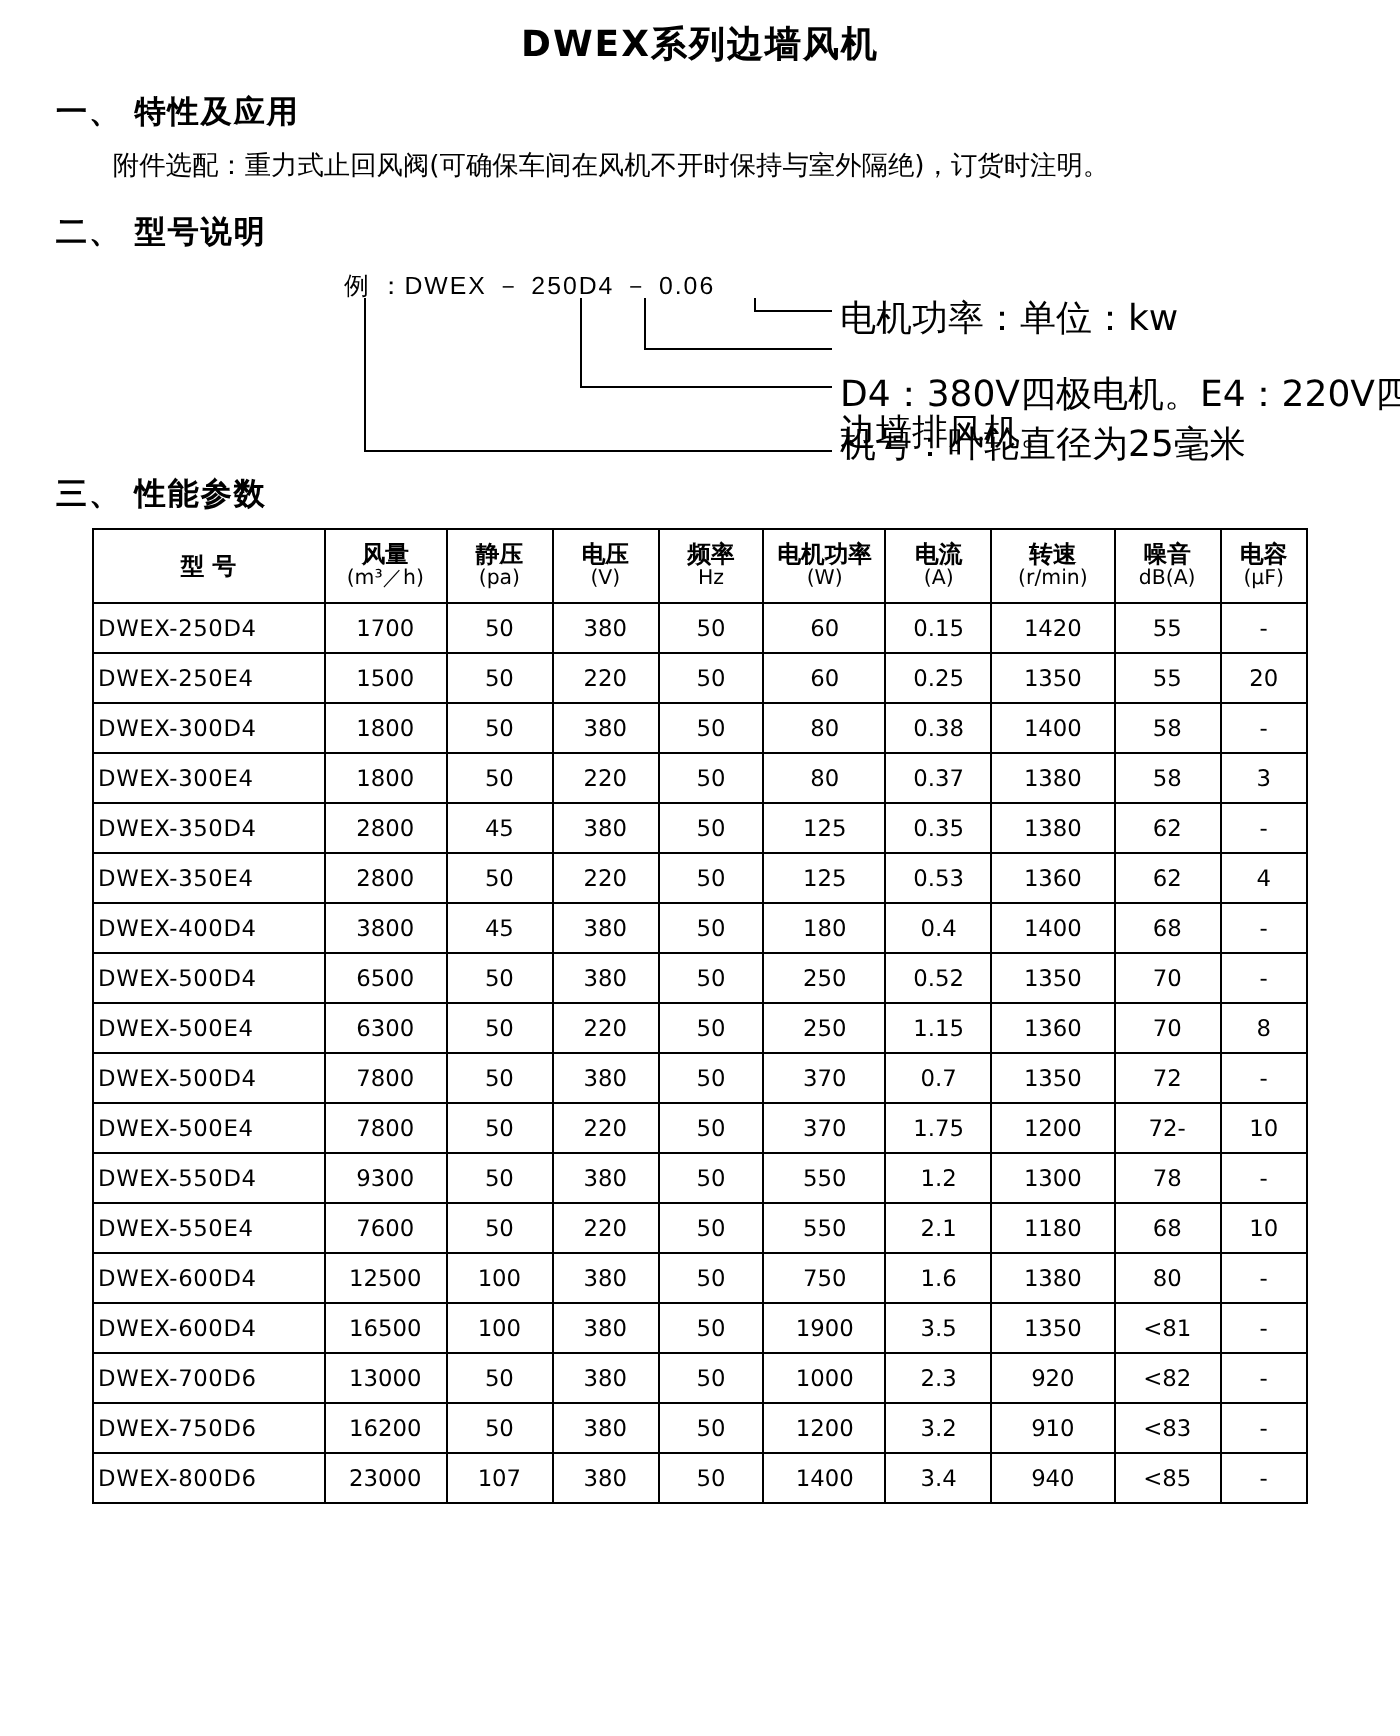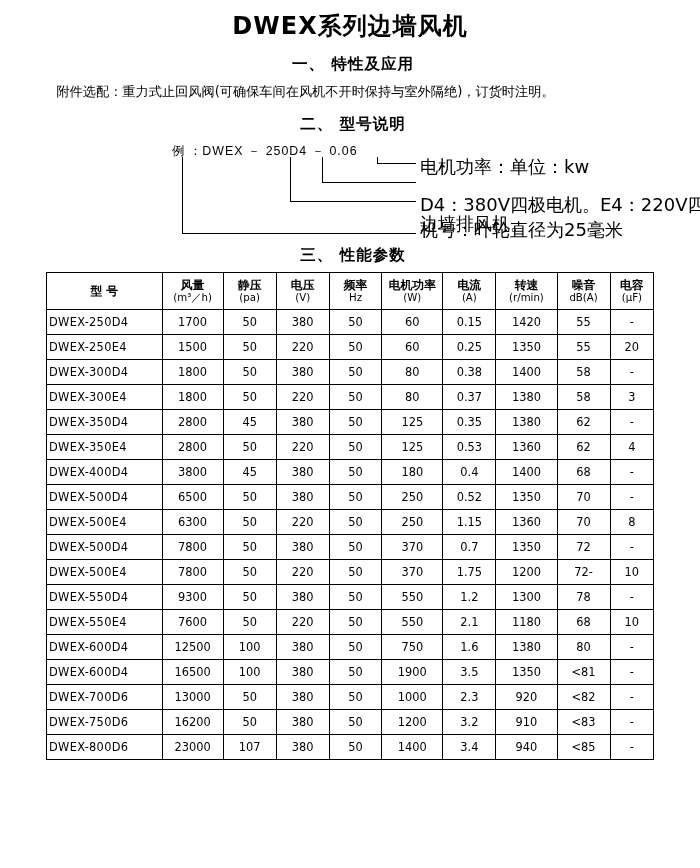--- a/index.html
+++ b/index.html
@@ -17,32 +17,31 @@
   }
   .page {
     width: 700px;
     height: 868px;
     position: relative;
     box-sizing: border-box;
     padding: 0 22px;
   }
   .doc-title {
     text-align: center;
-    font-size: 24px;
+    font-size: 18px;
     font-weight: bold;
     letter-spacing: 1px;
     margin-top: 10px;
     margin-bottom: 10px;
   }
   .section-head {
     font-size: 15.5px;
     font-weight: bold;
     margin: 12px 0 6px 6px;
     letter-spacing: 1px;
-    text-align: center;
   }
   .body-text {
     font-size: 13.2px;
     line-height: 1.62;
     text-align: justify;
     margin: 0 8px 0 8px;
   }
   .body-text p {
     margin: 0;
     text-indent: 2em;

